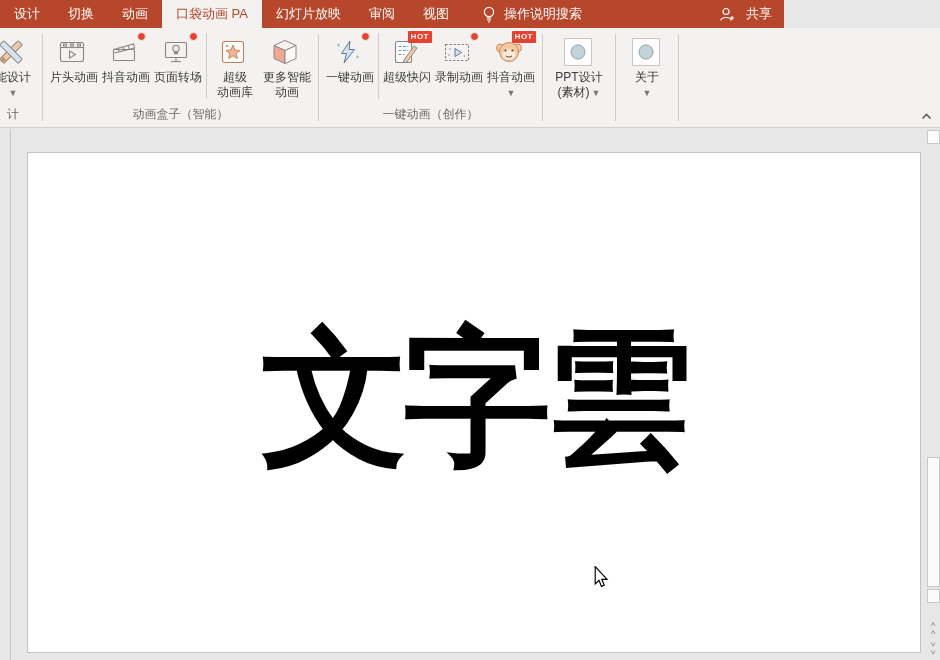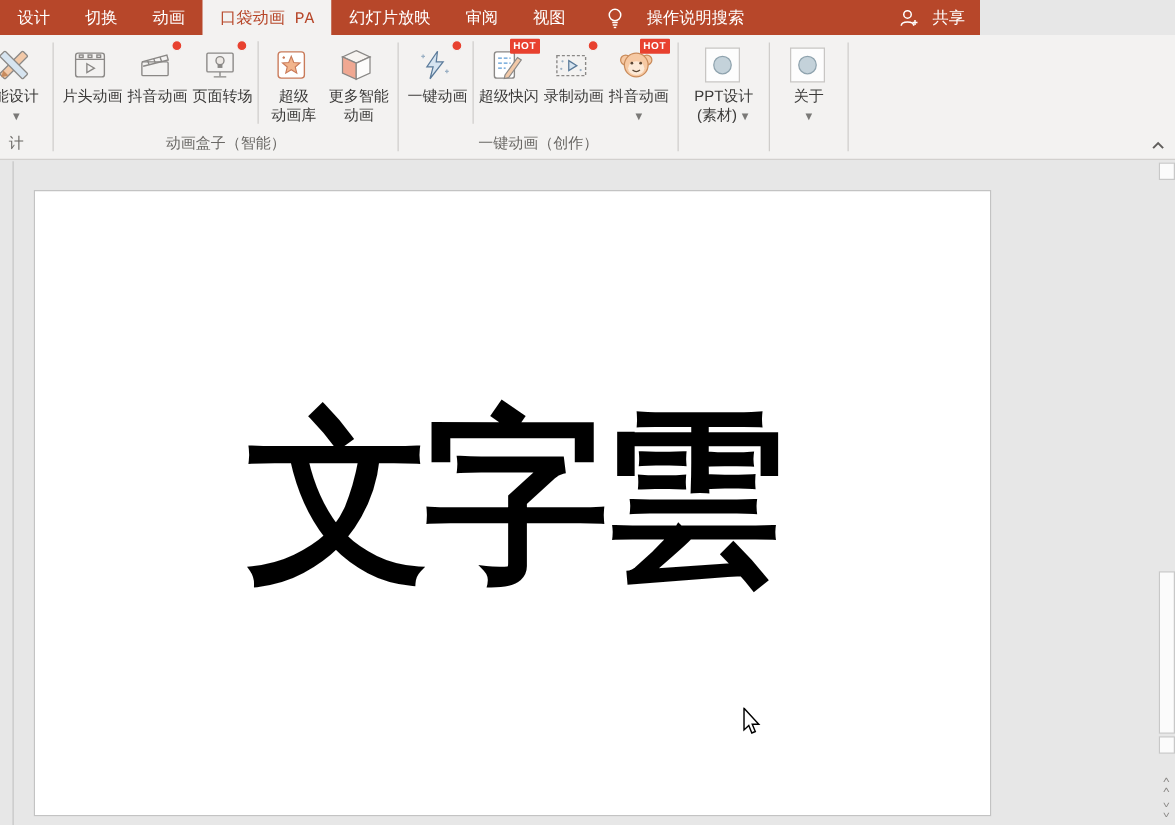--- a/index.html
+++ b/index.html
@@ -13,23 +13,23 @@
   
   .tabbar {
     position:absolute; left:0; top:0; width:784px; height:28px;
     background:#B7472A; display:flex; align-items:stretch; color:#fff;
     font-size:13px;
   }
   .tab {
     display:flex; align-items:center; padding:0 14px; cursor:default;
     white-space:nowrap;
   }
-  .tab.active { background:#F3F2F1; color:#B7472A;font-family:Liberation Mono, monospace; }
+  .tab.active { background:#F3F2F1; color:#B7472A; }
   .tellme {
-    display:flex; align-items:center; gap:17px; padding:0 10px; margin-left:8px;
+    display:flex; align-items:center; gap:7px; padding:0 10px; margin-left:8px;
     white-space:nowrap;
   }
   .share {
     margin-left:auto; display:flex; align-items:center; gap:10px;
     padding:0 12px; white-space:nowrap;font-family:Liberation Mono, monospace;
   }
   .wicon { display:inline-flex; }
 
   
   .ribbon {
@@ -68,21 +68,21 @@
   .clipped-group { margin-left:-14px; padding:0 1px; }
   .collapse-btn {
     position:absolute; right:6px; bottom:4px; width:16px; height:14px;
     display:flex; align-items:center; justify-content:center; color:#605E5C;
   }
 
   
   .workspace { position:absolute; left:0; top:129px; width:940px; height:531px; background:#E7E7E7; }
   .panel-line { position:absolute; left:10px; top:0; bottom:0; width:1px; background:#C6C6C6; }
   .slide {
-    position:absolute; left:27px; top:23px; width:766px; height:501px;
+    position:absolute; left:27px; top:23px; width:894px; height:501px;
     background:#fff; border:1px solid #C3C3C3;
     display:flex; align-items:center; justify-content:center;
   }
   .slide-text {
     font-family:"DejaVu Serif","Liberation Serif",serif; font-weight:900;
     font-size:148px; color:#000; letter-spacing:-6px; line-height:1;
     transform:translateY(-6px); white-space:nowrap;
   }
 
   

